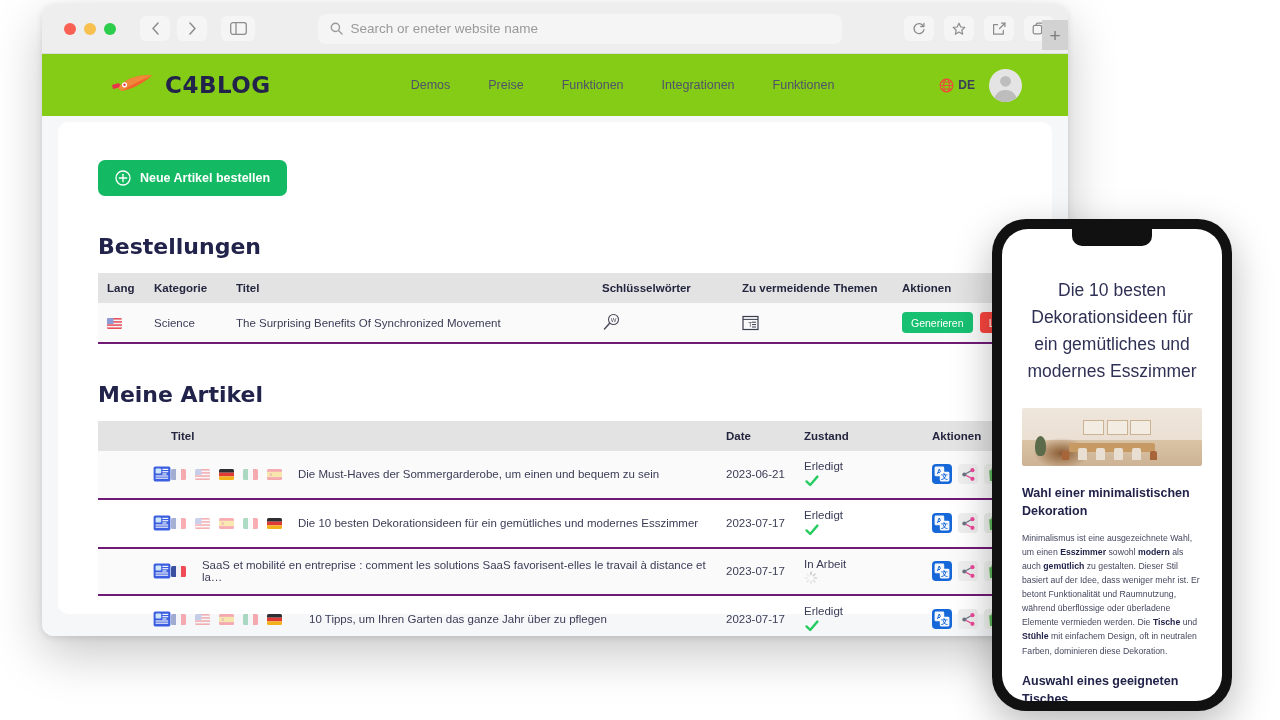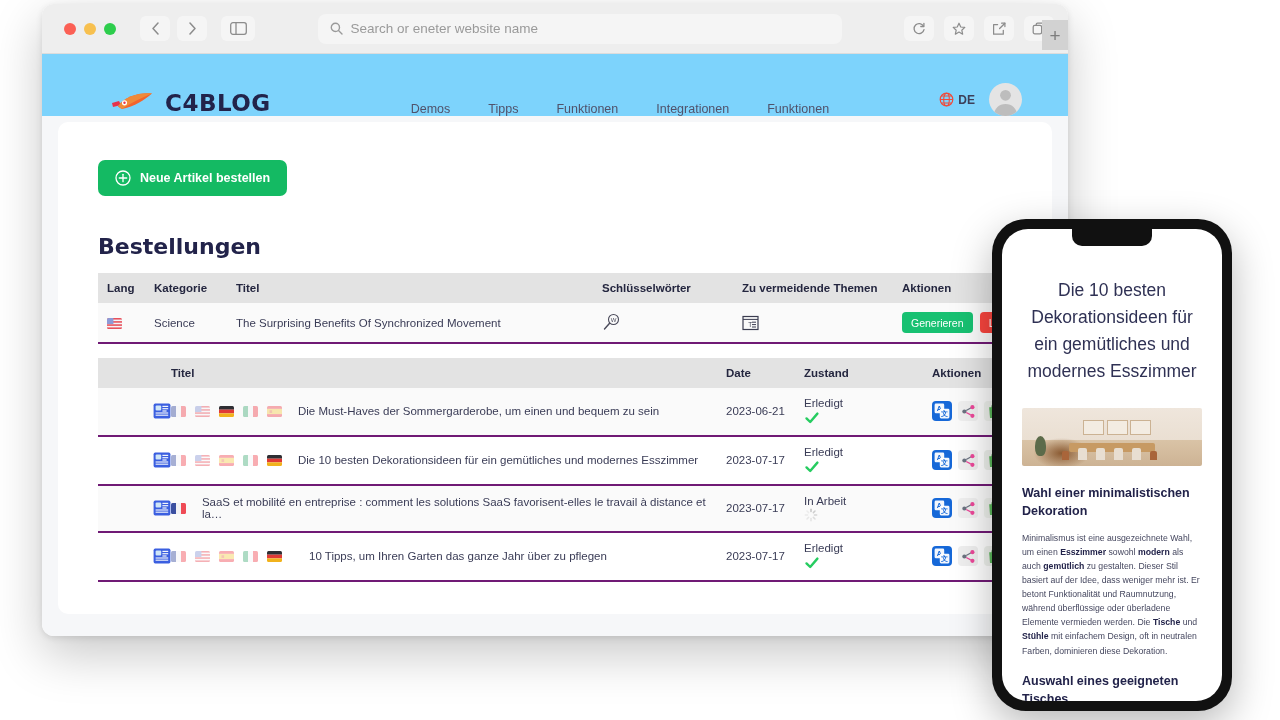--- a/index.html
+++ b/index.html
@@ -55,22 +55,22 @@
     position: absolute; right: 0px; top: 16px;
     width: 26px; height: 30px;
     background: #d2d2d2; color: #7d7d7d;
     display:flex; align-items:center; justify-content:center;
     font-size: 19px; line-height: 1;
   }
 
   
   .page { background: #f6f7f9; height: 582px; position: relative; }
   .sitehead {
-    height: 62px; background: #7dd3fc;
-    display: flex; align-items: flex-end;
+    height: 62px; background: #84cc16;
+    display: flex; align-items: center;
     padding: 0 46px 0 66px;
   }
   .logo { display: flex; align-items: center; gap: 9px; }
   .logo-name {
     font-family: "DejaVu Sans", sans-serif;
     font-weight: bold; font-size: 23px; letter-spacing: .5px;
     color: #22234a;
   }
   .mainnav { display: flex; gap: 38px; margin-left: 140px; }
   .mainnav a { font-size: 12.5px; color: #50526b; text-decoration: none; }
@@ -276,21 +276,21 @@
               <path d="M10 16.5 C16 7 30 2.5 44 3.5 C34 7.5 24 12 14 19 Z" fill="#ef8a3a"></path>
               <circle cx="16.5" cy="12.8" r="2.6" fill="#ffffff"></circle>
               <circle cx="16.5" cy="12.8" r="1.2" fill="#e8324a"></circle>
             </svg>
           </span>
           <span class="logo-name">C4BLOG</span>
         </div>
 
         <nav class="mainnav">
           <a href="#">Demos</a>
-          <a href="#">Tipps</a>
+          <a href="#">Preise</a>
           <a href="#">Funktionen</a>
           <a href="#">Integrationen</a>
           <a href="#">Funktionen</a>
         </nav>
 
         <div class="headright">
           <div class="lang">
             <span>
               <svg width="15" height="15" viewBox="0 0 15 15">
                   <circle cx="7.5" cy="7.5" r="6.3" fill="none" stroke="#ef4a3a" stroke-width="1.2"></circle>
@@ -378,20 +378,21 @@
                   </span>
                 </td>
                 <td>
                   <button class="btn-sm btn-gen">Generieren</button>
                   <button class="btn-sm btn-del" style="margin-left:4px">Lösch</button>
                 </td>
               </tr>
             </tbody>
           </table>
 
+          <h2 class="sec">Meine Artikel</h2>
 
           <table id="articles-table">
             <thead>
               <tr>
                 <th style="width:58px"></th>
                 <th>Titel</th>
                 <th style="width:78px">Date</th>
                 <th style="width:128px">Zustand</th>
                 <th style="width:120px">Aktionen</th>
               </tr>

